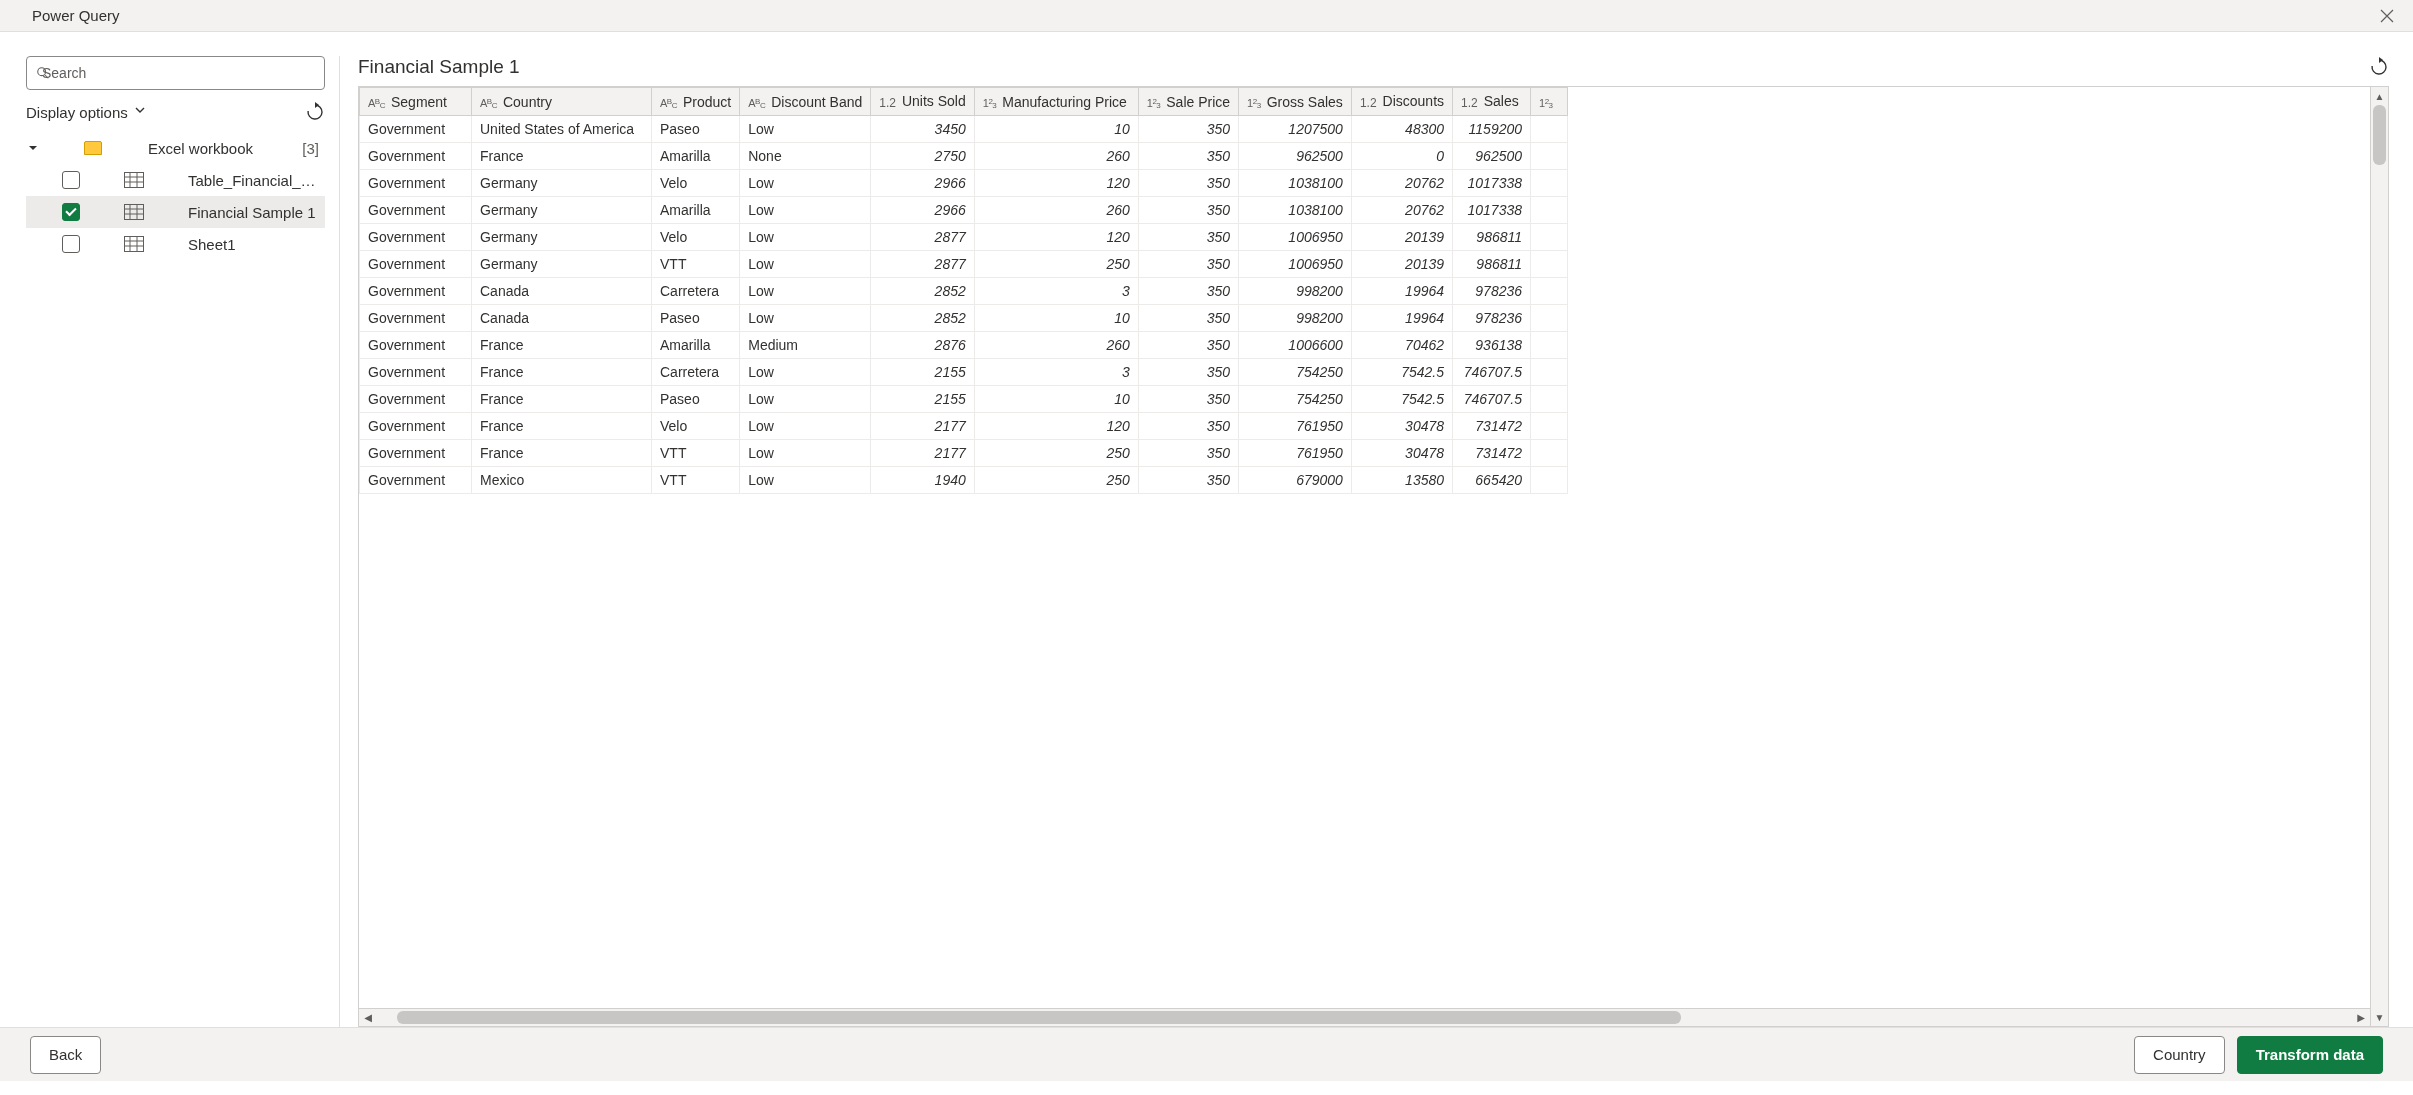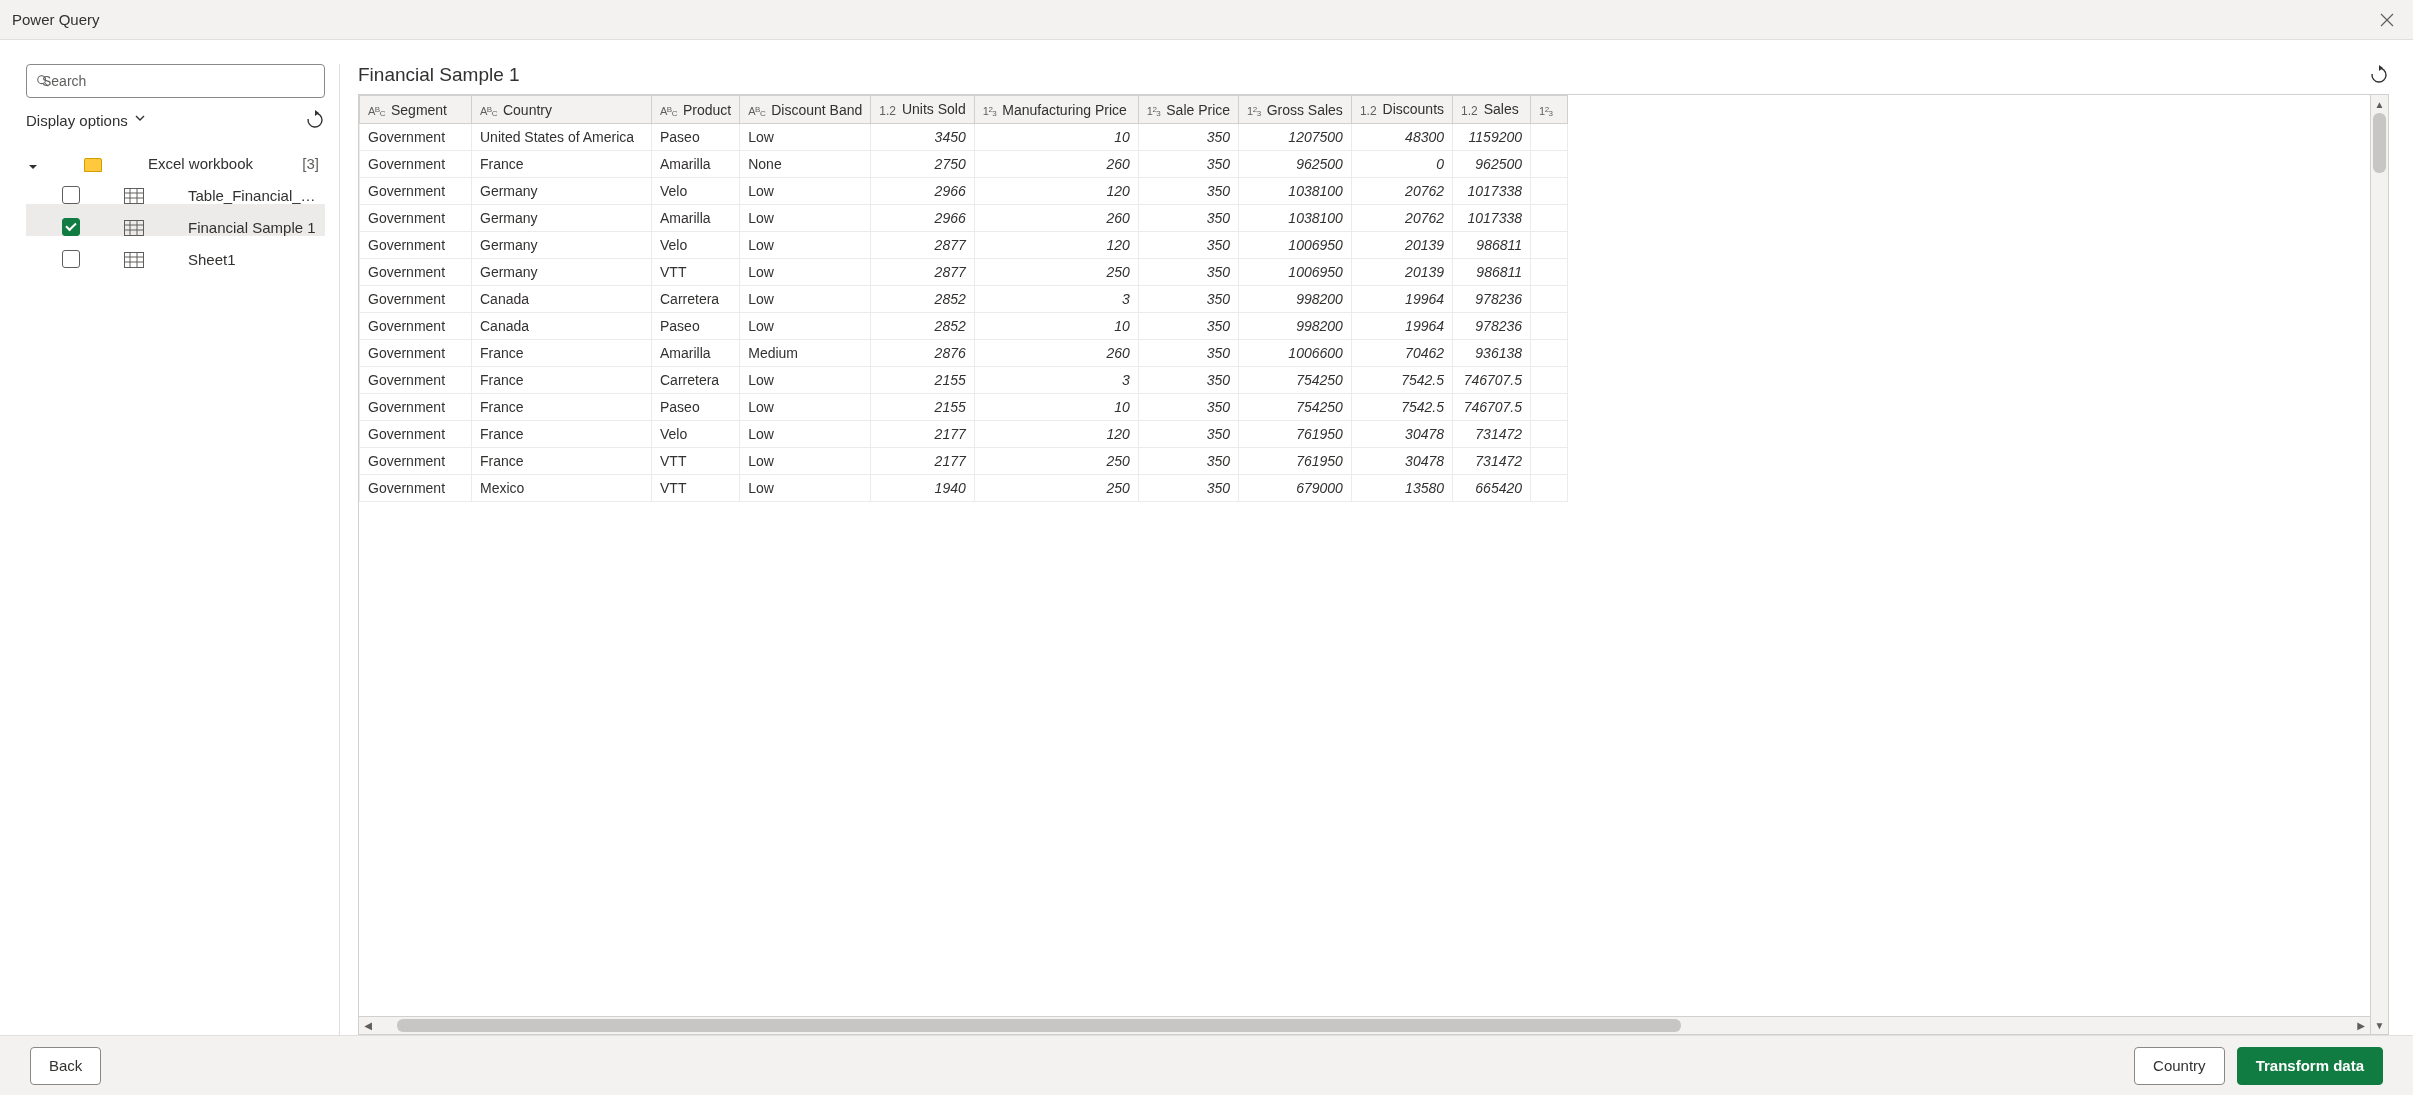--- a/index.html
+++ b/index.html
@@ -7,24 +7,24 @@
       font-family: "Segoe UI", -apple-system, BlinkMacSystemFont, sans-serif;
       font-size: 14px;
       color: #323130;
       background: #fff;
       overflow: hidden;
     }
     .titlebar {
       display: flex;
       justify-content: space-between;
       align-items: center;
-      height: 40px;
+      height: 32px;
       background: #f3f2f1;
       border-bottom: 1px solid #e1dfdd;
-      padding: 0 12px 0 12px;
+      padding: 0 12px 0 32px;
     }
     .titlebar-title { font-size: 15px; color: #323130; }
     .close-btn {
       width: 28px; height: 28px;
       display: flex; align-items: center; justify-content: center;
       cursor: pointer;
       font-size: 18px;
       color: #605e5c;
     }
     .content {
@@ -83,21 +83,21 @@
       margin-bottom: 10px;
     }
     .display-options {
       display: flex; align-items: flex-start; gap: 6px;
       color: #323130; font-size: 15px; cursor: pointer;
     }
     .chev { width: 12px; height: 12px; }
     .refresh-icon { width: 20px; height: 20px; cursor: pointer; color: #323130; }
     .tree { flex: 1; overflow: auto; }
     .tree-node {
-      display: flex; align-items: flex-end;
+      display: flex; align-items: center;
       height: 32px; cursor: pointer;
       padding-right: 6px;
       gap: 36px;
     }
     .tree-root { padding-left: 2px; }
     .tree-child { padding-left: 36px; }
     .tree-node.selected { background: #edebe9; }
     .caret { width: 10px; height: 10px; margin-right: 10px; }
     .folder-icon {
       width: 18px; height: 14px;
@@ -174,21 +174,21 @@
     .type-icon {
       display: inline-block; margin-right: 6px;
       color: #605e5c; font-family: "Segoe UI", sans-serif;
       font-size: 12px; font-style: normal;
       vertical-align: middle;
     }
     .type-abc { font-size: 11px; letter-spacing: -0.5px; }
     .type-abc sup { font-size: 8px; vertical-align: top; position: relative; top: 0px; }
     .type-abc sub { font-size: 8px; vertical-align: bottom; position: relative; bottom: -1px;}
     .footer {
-      height: 60px;
+      height: 54px;
       background: #f3f2f1;
       display: flex; align-items: center; justify-content: space-between;
       padding: 0 30px;
       border-top: 1px solid #e1dfdd;
     }
     .btn {
       height: 38px;
       padding: 0 18px;
       border-radius: 4px;
       border: 1px solid #8a8886;

